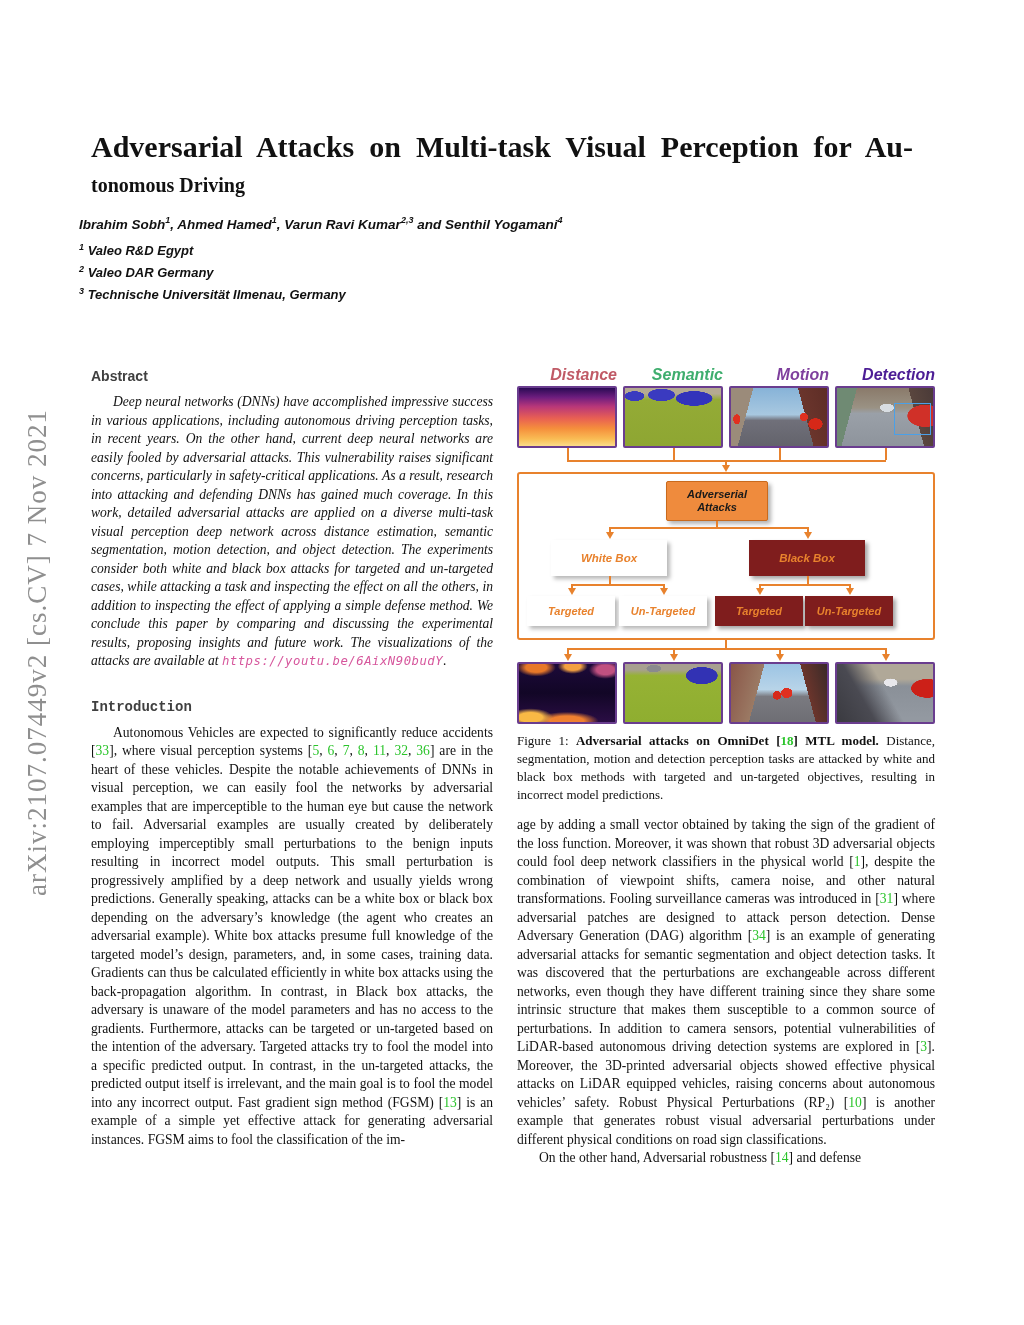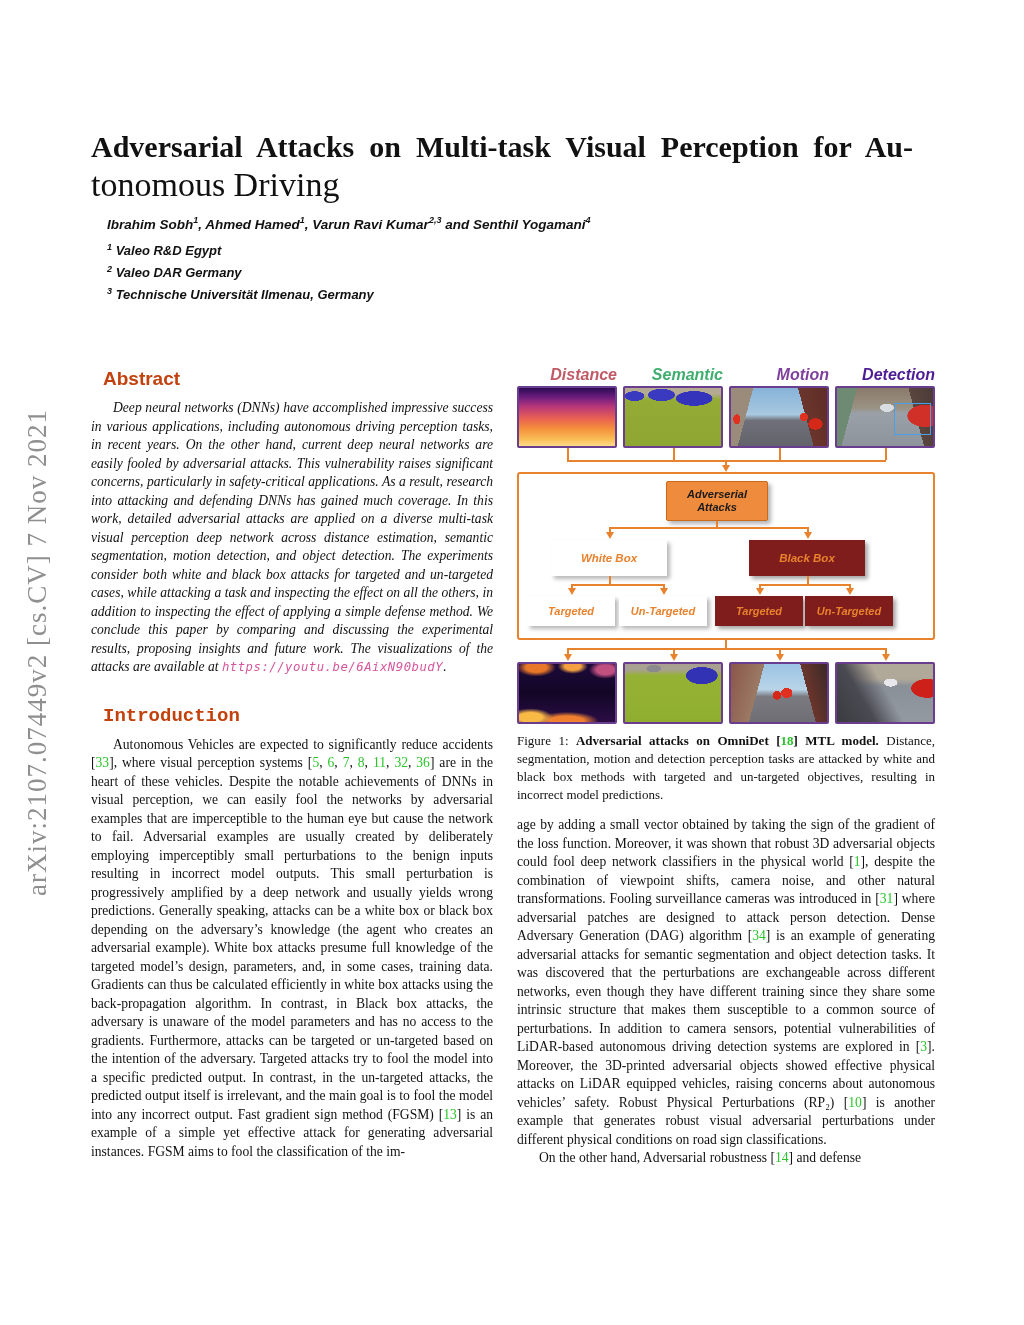--- a/index.html
+++ b/index.html
@@ -16,35 +16,35 @@
   .arxiv-strip span {
     writing-mode:vertical-rl; transform:rotate(180deg);
     font-size:27px; color:#8f8f8f; letter-spacing:1px; white-space:nowrap;
   }
   
   .title-block { position:absolute; left:91px; top:128px; width:822px; }
   .title-line1 {
     font-size:30px; font-weight:bold; line-height:38px;
     text-align:justify; text-align-last:justify;
   }
-  .title-line2 { font-size:34px; font-weight:normal; line-height:38px; }
+  .title-line2 { font-size:20px; font-weight:bold; line-height:38px; }
   .author-block {
-    position:absolute; left:107px; top:215px; width:822px;
+    position:absolute; left:79px; top:215px; width:822px;
     font-family:"Liberation Sans","DejaVu Sans",sans-serif;
     font-weight:bold; font-style:italic;
   }
   .author-line { font-size:13.5px; margin-bottom:6px; }
   .author-line sup, .affil-line sup { font-size:9px; font-weight:bold; }
   .affil-line { font-size:13px; line-height:19px; }
   
   .col-left  { position:absolute; left:91px;  top:368px; width:402px; }
   .col-right { position:absolute; left:517px; top:366px; width:418px; }
   .sec-heading {
     font-family:"Liberation Sans","DejaVu Sans",sans-serif;
-    font-weight:bold; font-size:19px; margin:0 0 9px 12px; color:#c2410c;
+    font-weight:bold; font-size:14px; margin:0 0 9px 0; color:#404040;
   }
   .para {
     font-size:13.6px; line-height:18.5px; text-align:justify; margin:0;
   }
   .indent { text-indent:22px; }
   .abstract-body { font-style:italic; }
   .intro-heading { margin-top:14px;font-family:Liberation Mono, monospace; }
   .cite { color:#2bc42b; }
   .url {
     font-family:"DejaVu Sans Mono",monospace; font-style:italic;

